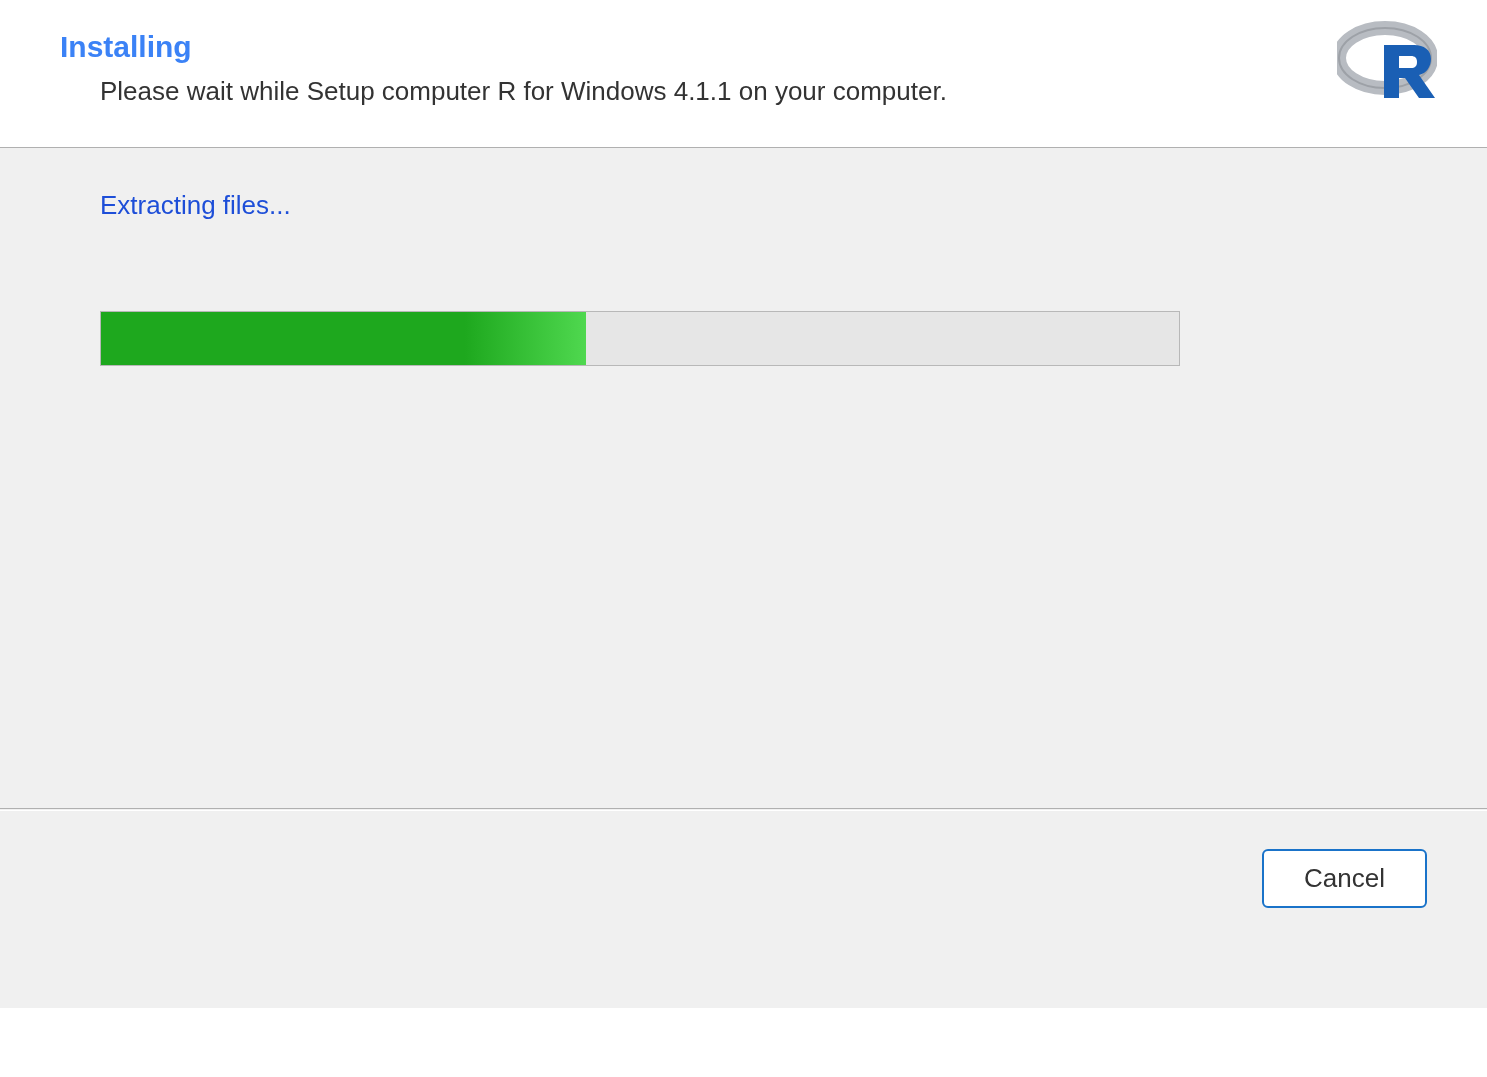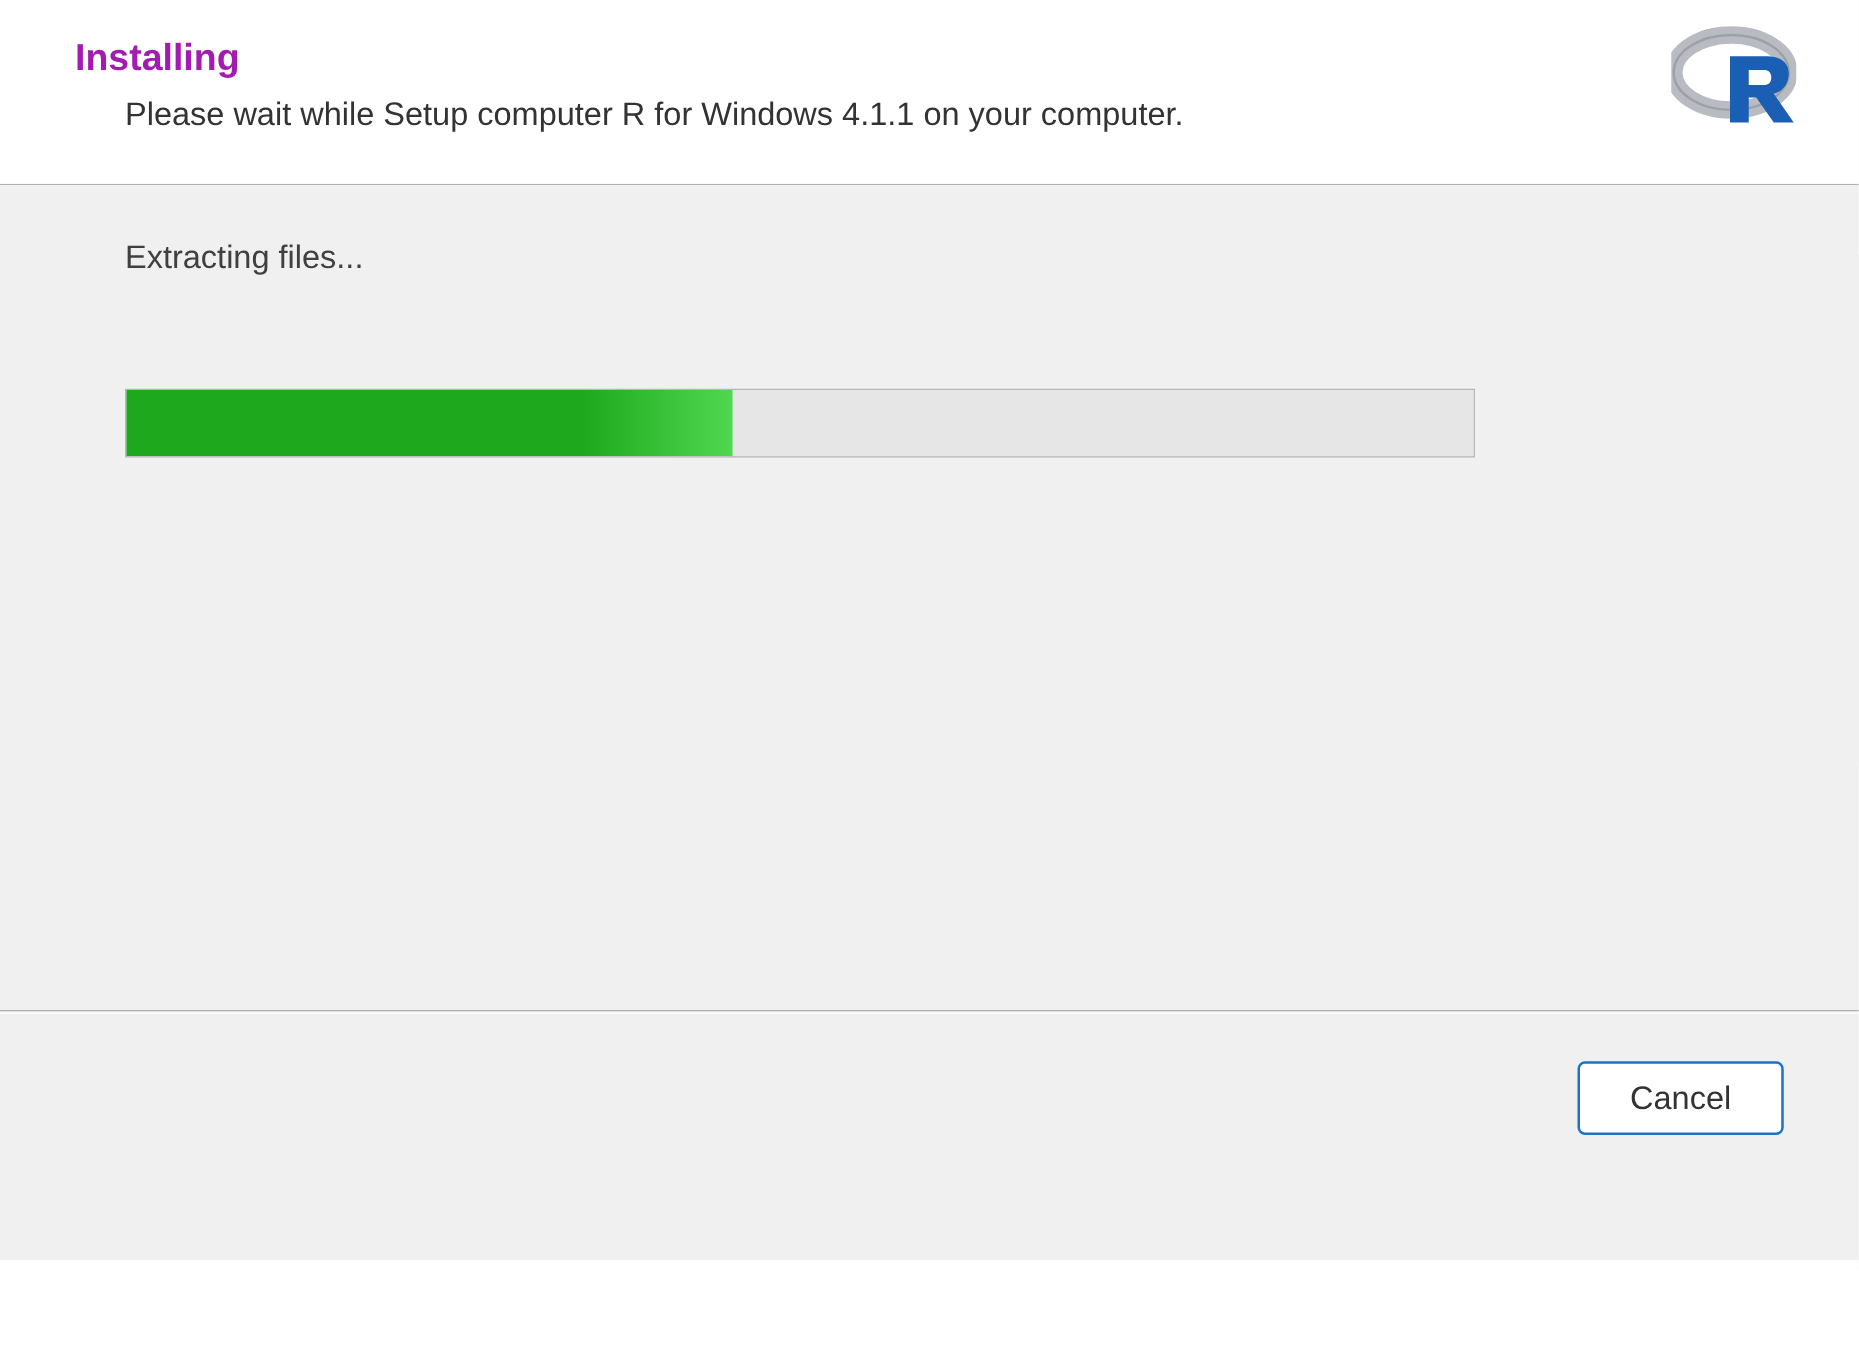--- a/index.html
+++ b/index.html
@@ -15,21 +15,21 @@
       overflow: hidden;
     }
     .header {
       background: #ffffff;
       padding: 30px 60px 40px 60px;
       position: relative;
     }
     .header-title {
       font-size: 30px;
       font-weight: bold;
-      color: #a21caf;
+      color: #3b82f6;
       margin-bottom: 12px;
     }
     .header-subtitle {
       font-size: 26px;
       color: #333;
       margin-left: 40px;
       font-weight: 400;
     }
     .r-logo {
       position: absolute;
@@ -43,21 +43,21 @@
       background: #b0b0b0;
       width: 100%;
     }
     .content {
       background: #f0f0f0;
       padding: 42px 100px 100px 100px;
       height: 660px;
     }
     .status-text {
       font-size: 26px;
-      color: #404040;
+      color: #1d4ed8;
       margin-bottom: 90px;
     }
     .progress-container {
       width: 1080px;
       height: 55px;
       background: #e6e6e6;
       border: 1px solid #b8b8b8;
       position: relative;
       overflow: hidden;
     }

